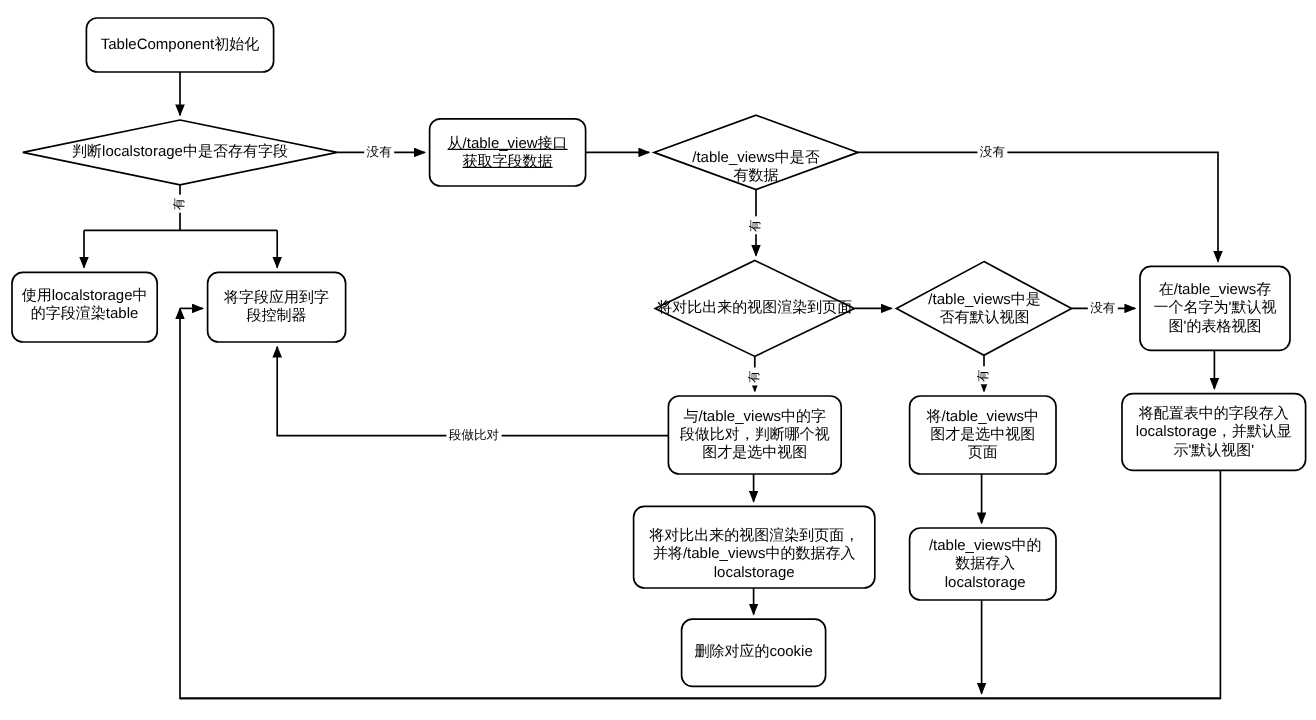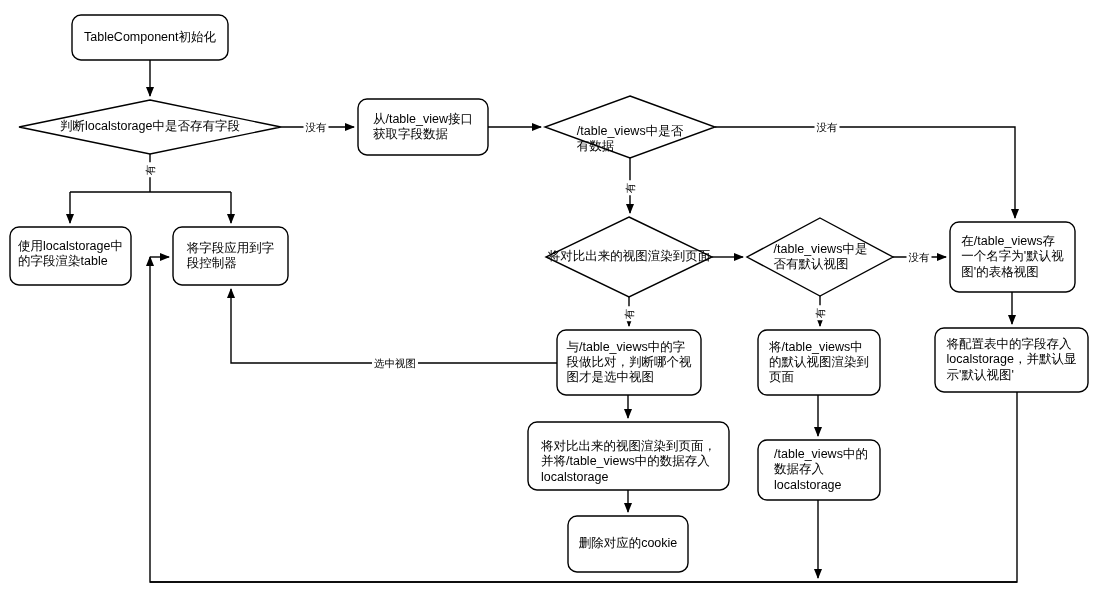--- a/index.html
+++ b/index.html
@@ -20,20 +20,21 @@
     left: 0;
     top: 0;
     width: 1097px;
     height: 600px;
   }
   .node-label {
     position: absolute;
     display: flex;
     align-items: center;
     justify-content: center;
+    text-align: center;
     color: #000000;
     font-size: 12.5px;
     line-height: 1.22;
     white-space: pre-line;
     pointer-events: none;
     box-sizing: border-box;
   }
   .edge-label {
     position: absolute;
     color: #000000;
@@ -102,49 +103,49 @@
       <path d="M150,257 L169,257" marker-end="url(#arrow)"></path>
     </g>
   </svg>
 
   <div class="node-label" style="left:72px; top:15px; width:156px; height:45px;">TableComponent初始化</div>
   <div class="node-label" style="left:19px; top:112px; width:262px; height:30px;">判断localstorage中是否存有字段</div>
   <div class="node-label" style="left:10px; top:227px; width:121px; height:54px;">使用localstorage中
 的字段渲染table</div>
   <div class="node-label" style="left:173px; top:227px; width:115px; height:58px;">将字段应用到字
 段控制器</div>
-  <div class="node-label" style="left:358px; top:99px; width:130px; height:56px;">从/table_view接口
+  <div class="node-label" style="left:358px; top:99px; width:130px; height:56px;text-decoration:underline;">从/table_view接口
 获取字段数据</div>
   <div class="node-label" style="left:550px; top:105px; width:160px; height:44px;margin-top:12px;">/table_views中是否
 有数据</div>
   <div class="node-label" style="left:546px; top:243px; width:166px; height:28px;">将对比出来的视图渲染到页面</div>
   <div class="node-label" style="left:748px; top:235px; width:145px; height:44px;">/table_views中是
 否有默认视图</div>
   <div class="node-label" style="left:950px; top:222px; width:125px; height:70px;">在/table_views存
 一个名字为'默认视
 图'的表格视图</div>
   <div class="node-label" style="left:557px; top:330px; width:144px; height:65px;">与/table_views中的字
 段做比对，判断哪个视
 图才是选中视图</div>
   <div class="node-label" style="left:758px; top:330px; width:122px; height:65px;">将/table_views中
-的默认视图渲染到
+图才是选中视图
 页面</div>
   <div class="node-label" style="left:935px; top:328px; width:153px; height:64px;">将配置表中的字段存入
 localstorage，并默认显
 示'默认视图'</div>
   <div class="node-label" style="left:528px; top:422px; width:201px; height:80px;">将对比出来的视图渲染到页面，
 并将/table_views中的数据存入
 localstorage</div>
   <div class="node-label" style="left:758px; top:440px; width:126px; height:60px;">/table_views中的
 数据存入
 localstorage</div>
   <div class="node-label" style="left:568px; top:516px; width:120px; height:56px;">删除对应的cookie</div>
 
   <div class="edge-label" style="left:316px; top:127px;">没有</div>
   <div class="edge-label vert" style="left:150px; top:170px;">有</div>
   <div class="edge-label" style="left:827px; top:127px;">没有</div>
   <div class="edge-label vert" style="left:630px; top:188px;">有</div>
   <div class="edge-label vert" style="left:629px; top:314px;">有</div>
   <div class="edge-label" style="left:919px; top:257px;">没有</div>
   <div class="edge-label vert" style="left:820px; top:313px;">有</div>
-  <div class="edge-label" style="left:395px; top:363px;">选中视图</div>
+  <div class="edge-label" style="left:395px; top:363px;">段做比对</div>
 
 </div>
 
 </body></html>

